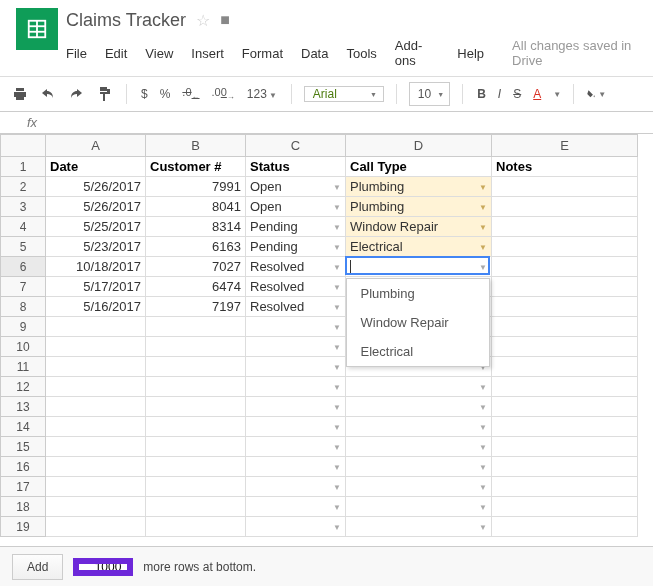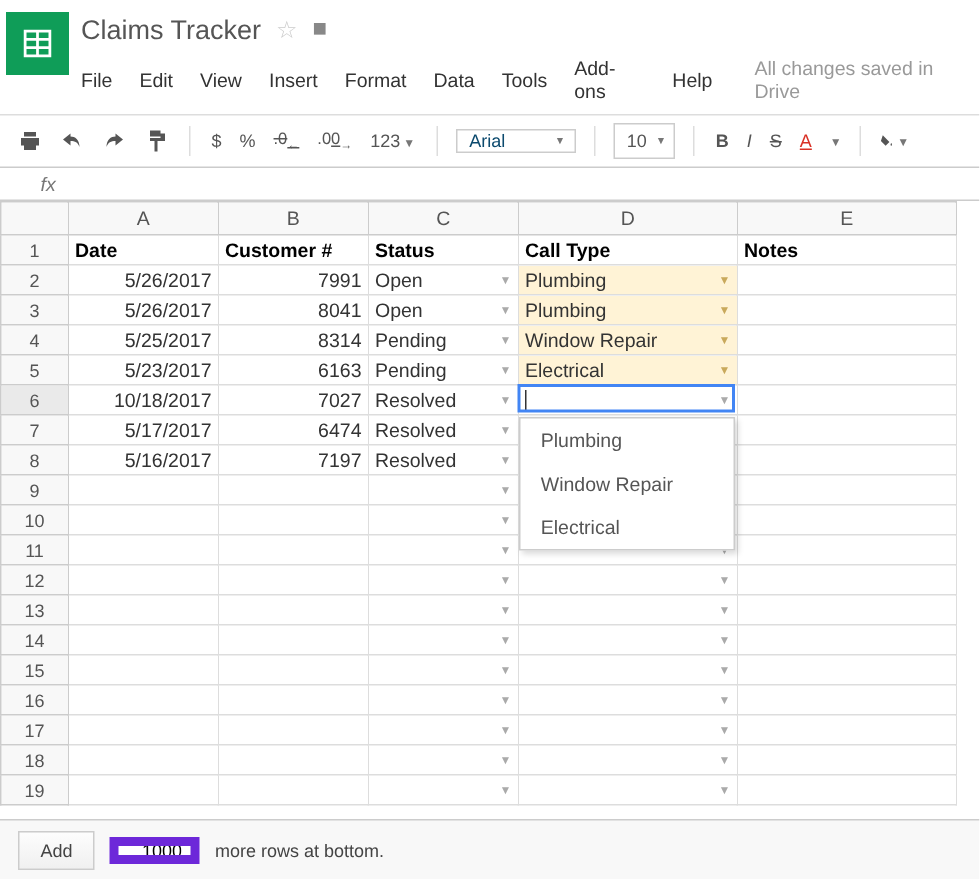--- a/index.html
+++ b/index.html
@@ -1,33 +1,33 @@
 <!DOCTYPE html>
 <html><head>
 <meta charset="utf-8">
 <style>
   * { box-sizing: border-box; margin: 0; padding: 0; }
   body { font-family: Arial, sans-serif; font-size: 13px; color: #333; background: #fff; width: 653px; height: 586px; overflow: hidden; position: relative; }
-  .header { display: flex; align-items: flex-start; padding: 8px 0 0 0; }
+  .header { display: flex; align-items: flex-start; padding: 8px 0 0 12px; }
   .logo-box { width: 42px; height: 42px; background: #0f9d58; margin: 0 8px 0 4px; display: flex; align-items: center; justify-content: center; }
   .logo-box svg { width: 22px; height: 22px; }
   .title-area { flex: 1; }
   .title-row { display: flex; align-items: center; gap: 10px; height: 24px; }
   .doc-title { font-size: 18px; color: #555; }
   .star-icon { color: #ccc; font-size: 16px; }
   .folder-icon { color: #888; font-size: 16px; }
   .menu-row { display: flex; align-items: center; gap: 18px; font-size: 13px; color: #333; margin-top: 6px; }
   .menu-item { cursor: pointer; }
   .save-status { color: #999; margin-left: 10px; }
   .toolbar { border-top: 1px solid #ddd; border-bottom: 1px solid #ccc; height: 36px; display: flex; align-items: center; padding: 0 10px; gap: 8px; margin-top: 8px; }
   .tb-btn { width: 20px; height: 20px; display: flex; align-items: center; justify-content: center; color: #555; cursor: pointer; }
   .tb-sep { width: 1px; height: 20px; background: #ddd; margin: 0 4px; }
   .tb-text { font-size: 12px; color: #555; cursor: pointer; padding: 0 2px; }
   .tb-drop { font-size: 8px; color: #777; margin-left: 2px; }
-  .font-select { border: 1px solid #ccc; height: 16px; padding: 0 20px 0 8px; font-size: 12px; color: #0c4a6e; min-width: 80px; display: flex; align-items: center; position: relative; }
+  .font-select { border: 1px solid #ccc; height: 16px; padding: 0 20px 0 8px; font-size: 12px; color: #4d7c0f; min-width: 80px; display: flex; align-items: center; position: relative; }
   .font-select::after { content: "▼"; font-size: 7px; position: absolute; right: 6px; color: #777; }
   .size-select { border: 1px solid #ccc; height: 24px; padding: 0 18px 0 8px; font-size: 12px; color: #555; min-width: 34px; display: flex; align-items: center; position: relative; }
   .size-select::after { content: "▼"; font-size: 7px; position: absolute; right: 5px; color: #777; }
   .fx-bar { height: 22px; border-bottom: 1px solid #ccc; display: flex; align-items: center; padding: 0 27px; font-style: italic; color: #777; font-size: 13px; }
   .sheet { position: relative; }
   table { border-collapse: collapse; table-layout: fixed; }
   th, td { border: 1px solid #ddd; font-size: 13px; position: relative; }
   .corner { width: 45px; height: 22px; background: #f8f8f8; border: 1px solid #ccc; }
   .colhead { background: #f8f8f8; text-align: center; color: #555; font-weight: normal; height: 22px; border-color: #ccc; }
   .rowhead { background: #f8f8f8; text-align: center; color: #555; font-weight: normal; width: 45px; border-color: #ccc; font-size: 12px; }

